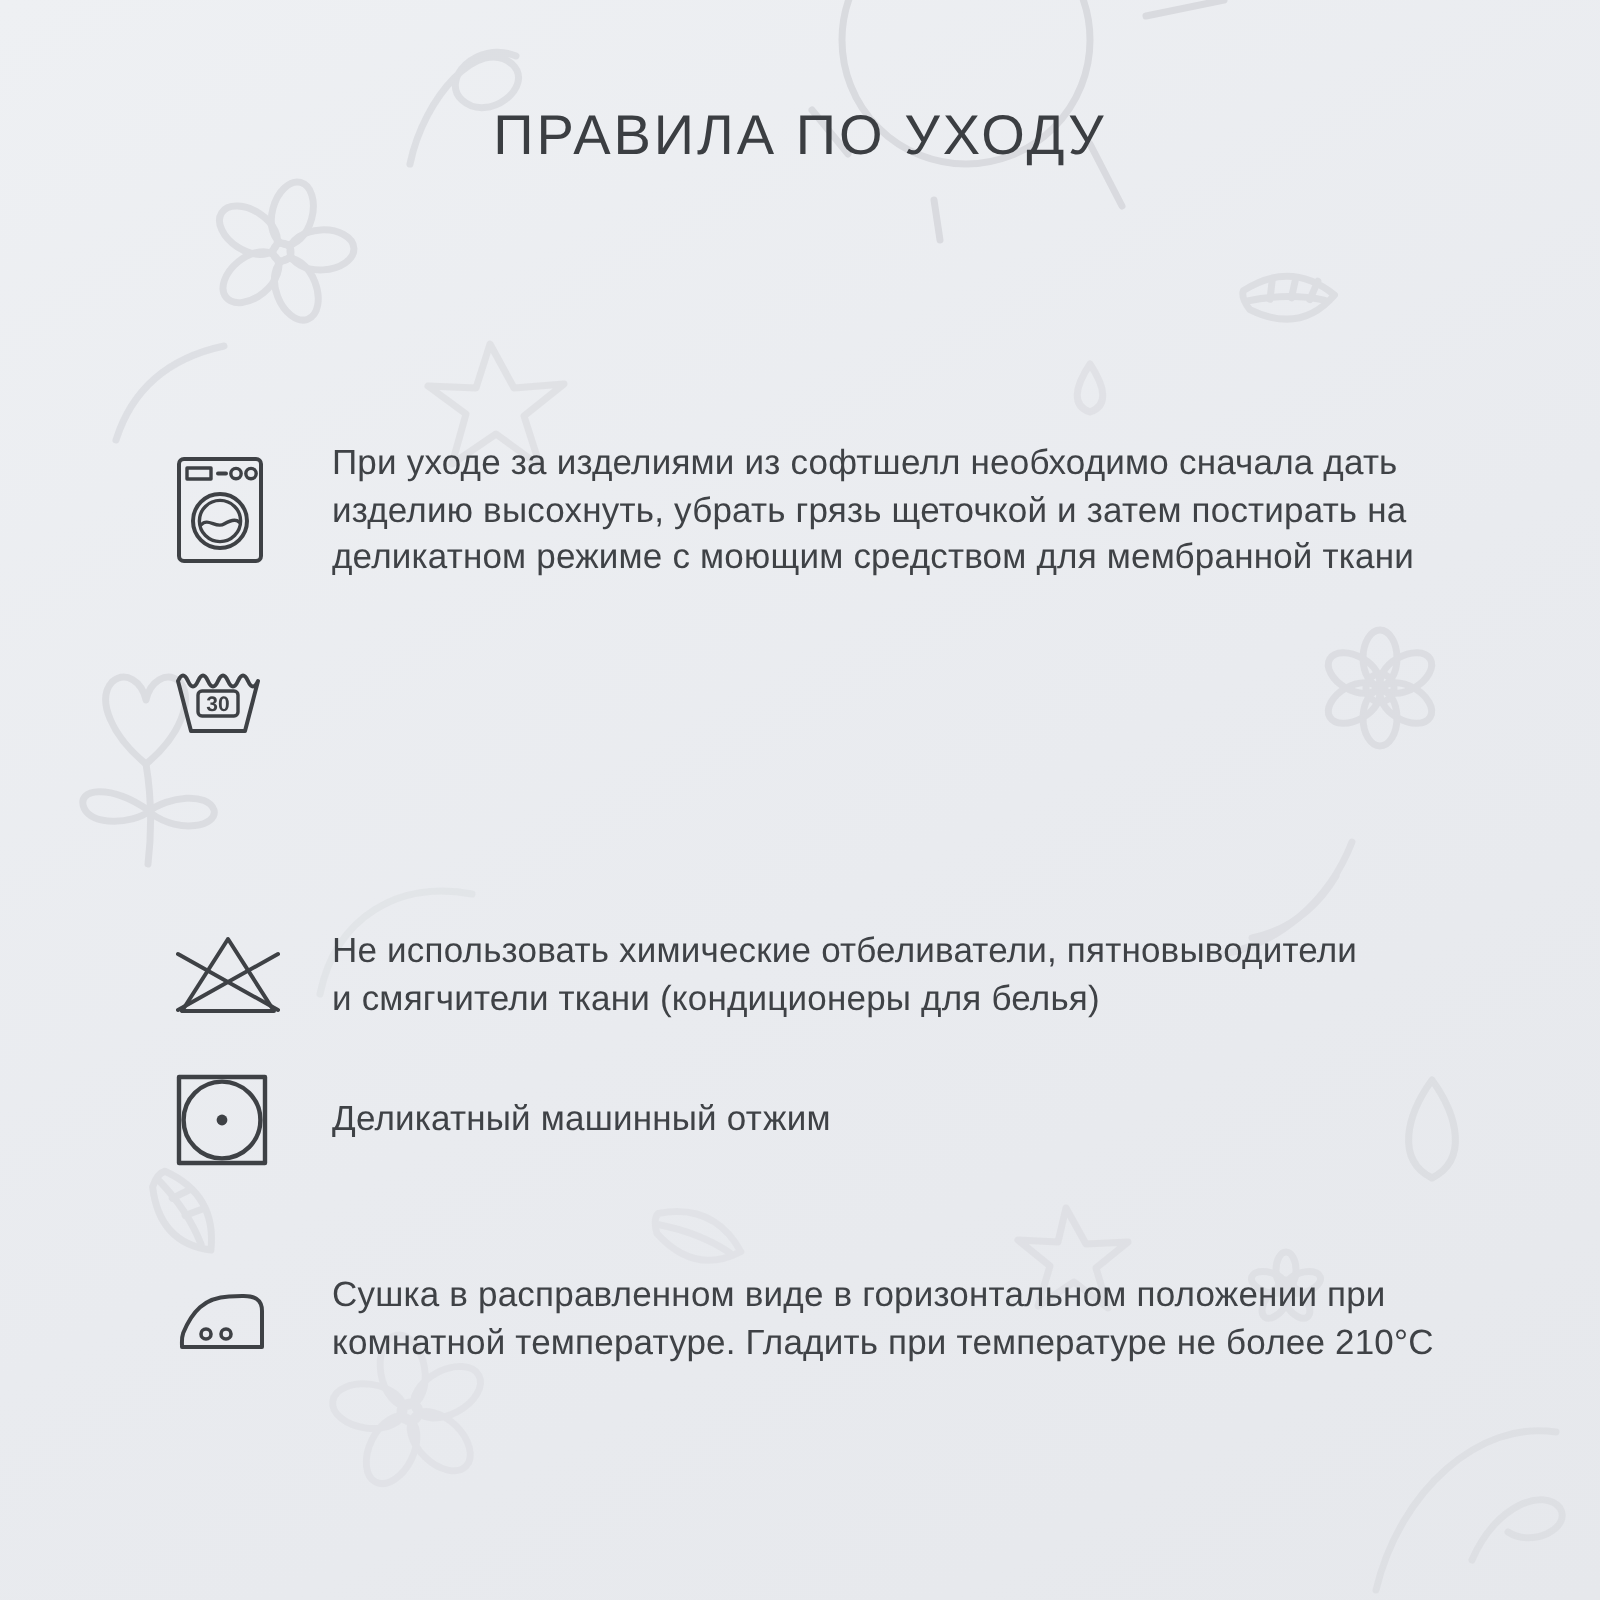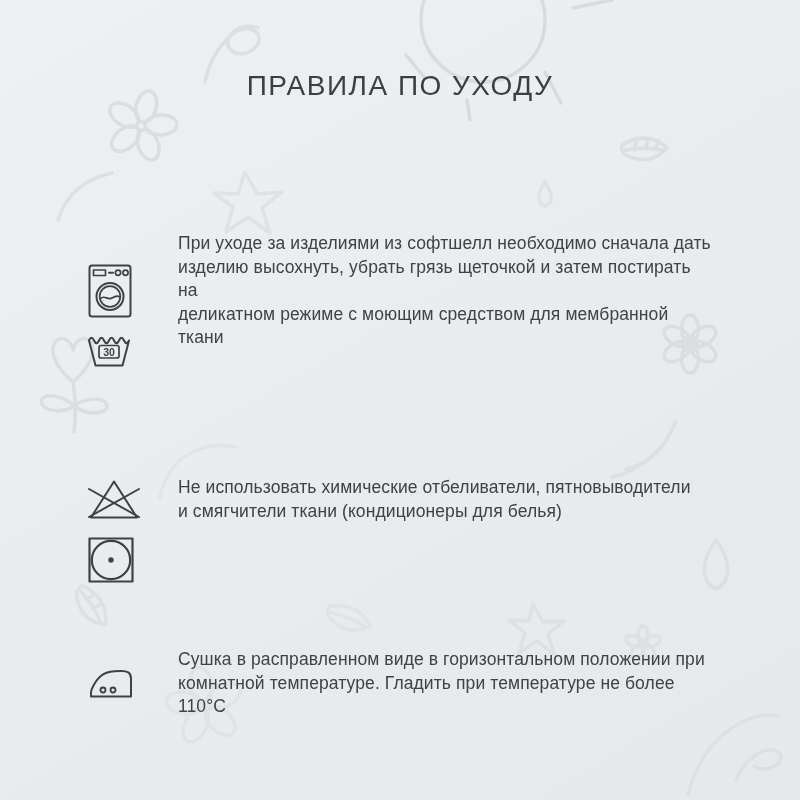--- a/index.html
+++ b/index.html
@@ -4,28 +4,28 @@
 <style>
   html,body{margin:0;padding:0;background:#dfe1e5;}
   .canvas{
     position:relative;width:800px;height:800px;overflow:hidden;
     background:linear-gradient(150deg,#eef0f3 0%,#e9ebef 55%,#e6e8ec 100%);
     font-family:"Liberation Sans","DejaVu Sans",sans-serif;
   }
   .doodles{position:absolute;left:0;top:0;z-index:0;}
   .doodles *{fill:none;stroke:#d2d3d8;stroke-width:3.5;stroke-linecap:round;stroke-linejoin:round;}
   .title{
-    position:absolute;z-index:2;top:70px;left:0;right:0;margin:0;text-align:center;
+    position:absolute;z-index:2;top:52px;left:0;right:0;margin:0;text-align:center;
     font-size:28px;font-weight:500;letter-spacing:1.5px;color:#3b3e42;
   }
   .row{position:absolute;z-index:2;left:88px;width:640px;display:flex;align-items:center;}
   .iconbox{flex:0 0 74px;display:flex;align-items:flex-end;}
   .iconbox svg{fill:none;stroke:#3e4145;stroke-width:2;stroke-linecap:round;stroke-linejoin:round;}
   .txt{
-    margin:16px;font-size:17.5px;line-height:23.5px;color:#3f4246;
+    margin:4px;font-size:17.5px;line-height:23.5px;color:#3f4246;
     letter-spacing:0.1px;white-space:pre-line;font-weight:400;
   }
   .row1{top:216px;} .row2{top:332px;} .row3{top:460px;} .row4{top:537px;min-height:45px;} .row5{top:632px;}
 </style>
 </head>
 <body>
 
 <div class="canvas">
 
   <svg class="doodles" width="800" height="800" viewBox="0 0 800 800">
@@ -162,27 +162,28 @@
   </div>
 
   <div class="row row4">
     <div class="iconbox">
       <svg width="46" height="46" viewBox="0 0 46 46">
         <rect x="1.5" y="1.5" width="43" height="43" stroke-width="2.2"></rect>
         <circle cx="23" cy="23" r="19.2" stroke-width="2.2"></circle>
         <circle cx="23" cy="23" r="2.7" fill="#3e4145" stroke="none"></circle>
       </svg>
     </div>
+    <p class="txt">Деликатный машинный отжим</p>
   </div>
 
   <div class="row row5">
     <div class="iconbox">
       <svg width="46" height="36" viewBox="0 0 46 36">
         <path d="M3,31.5 L43,31.5 L43,13.5 C43,7.5 39,5.8 33,6 L26.5,6.3 C14,6.8 8,14 3.6,24.5 C2.7,27 3,29 3,31.5 Z"></path>
         <circle cx="15" cy="25" r="2.5" stroke-width="1.8"></circle>
         <circle cx="25" cy="25" r="2.5" stroke-width="1.8"></circle>
       </svg>
     </div>
     <p class="txt">Сушка в расправленном виде в горизонтальном положении при
-комнатной температуре. Гладить при температуре не более 110°С</p>
+комнатной температуре. Гладить при температуре не более 210°С</p>
   </div>
 
 </div>
 
 </body></html>

